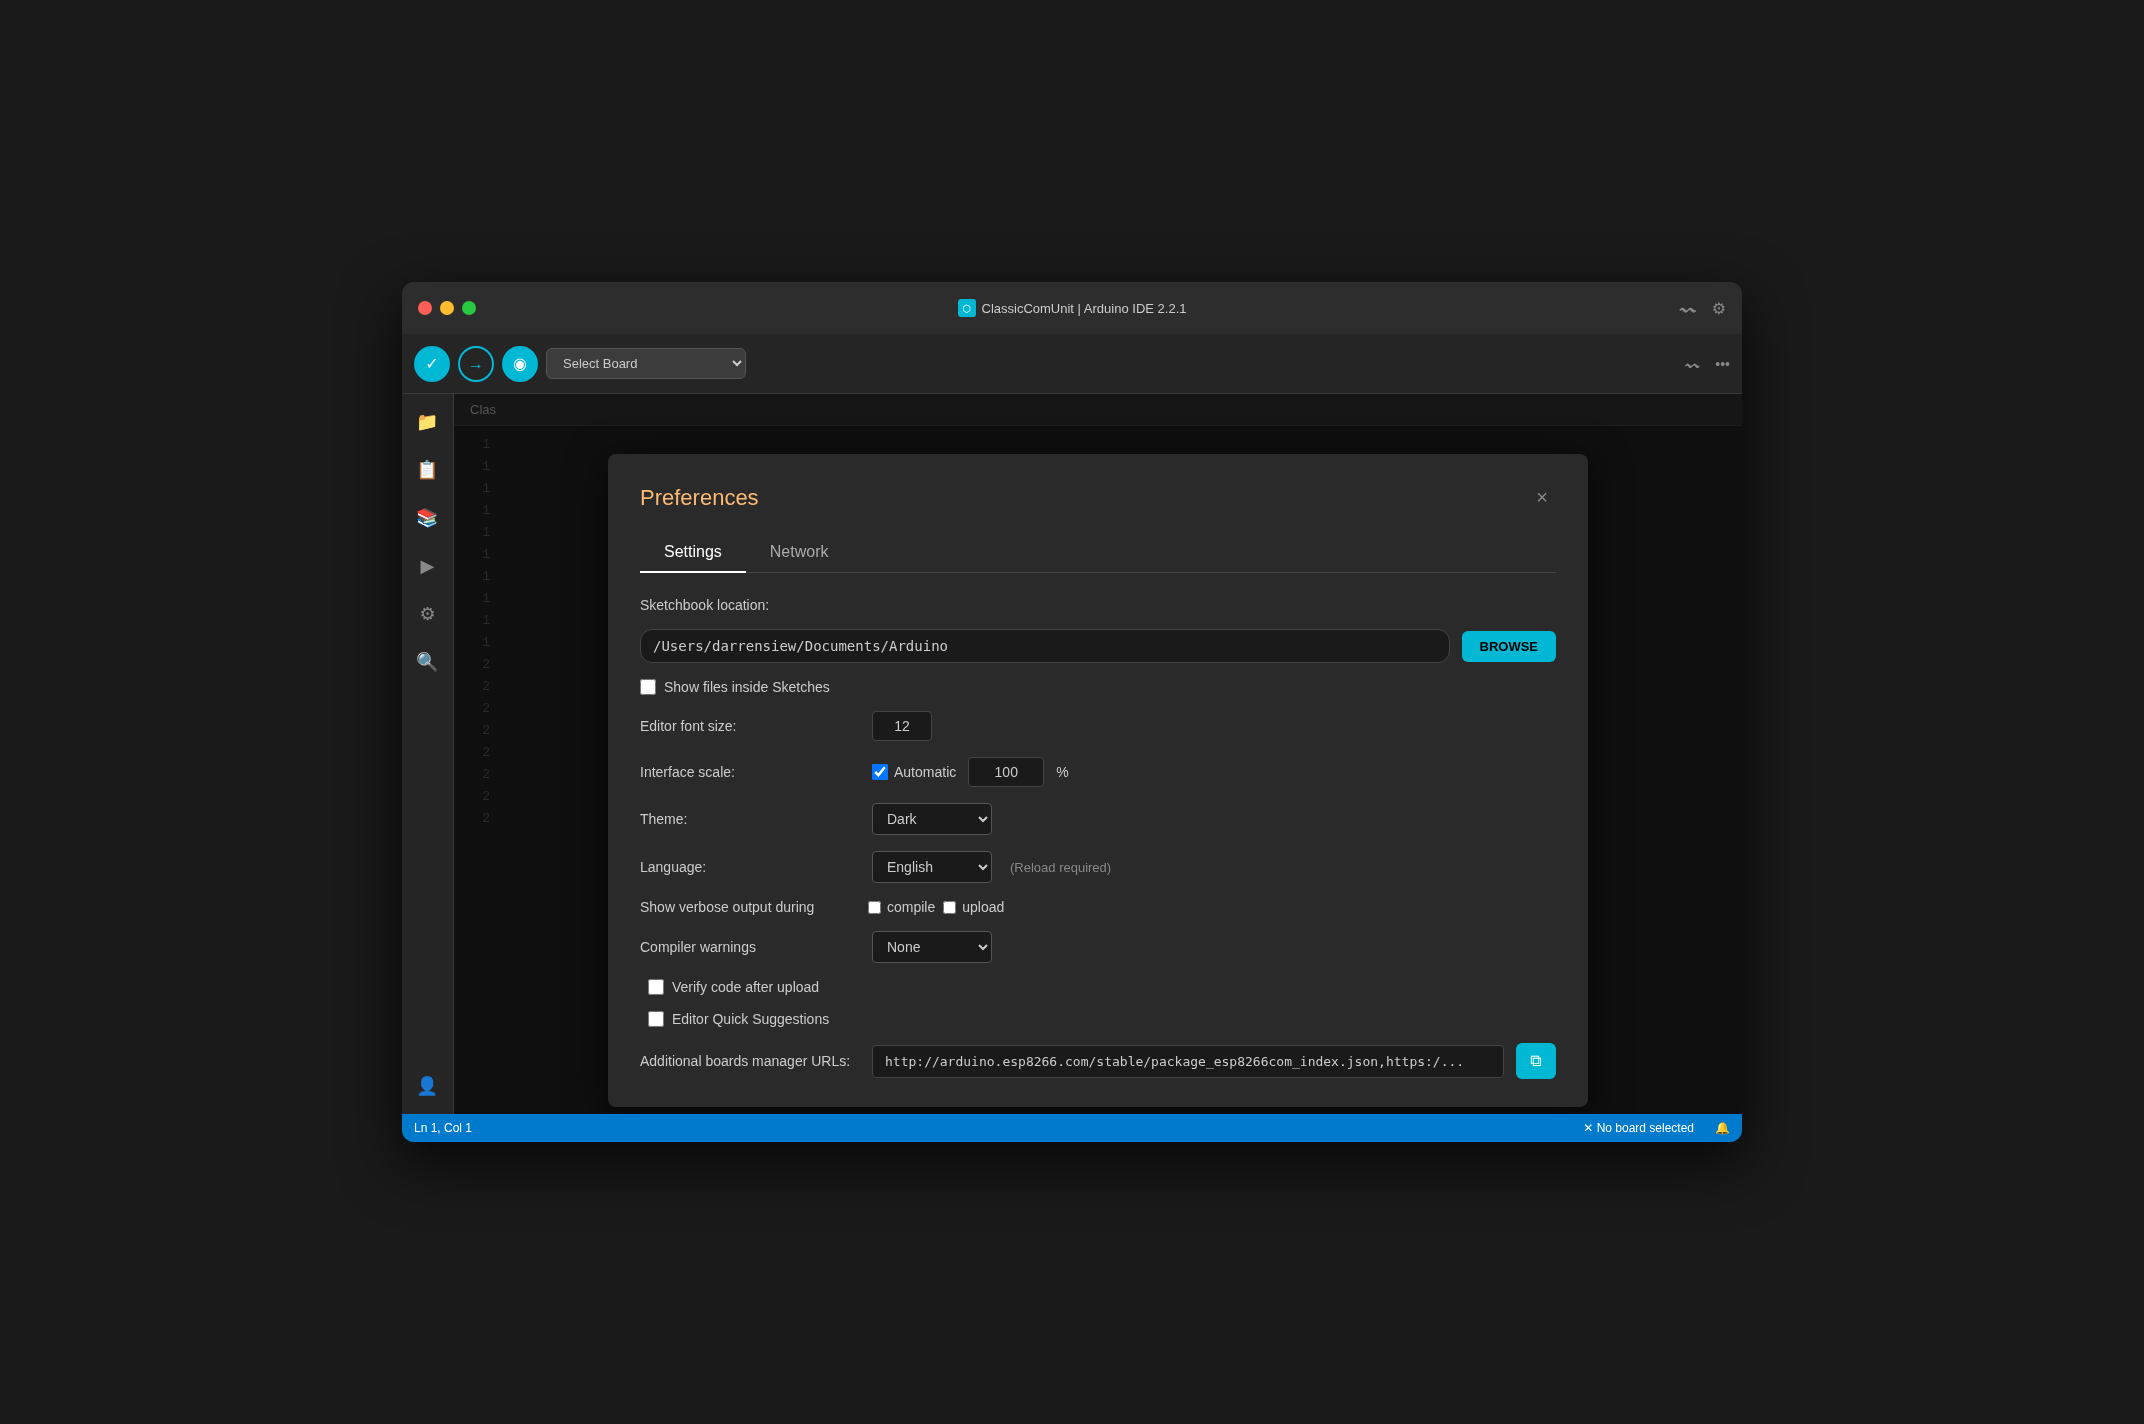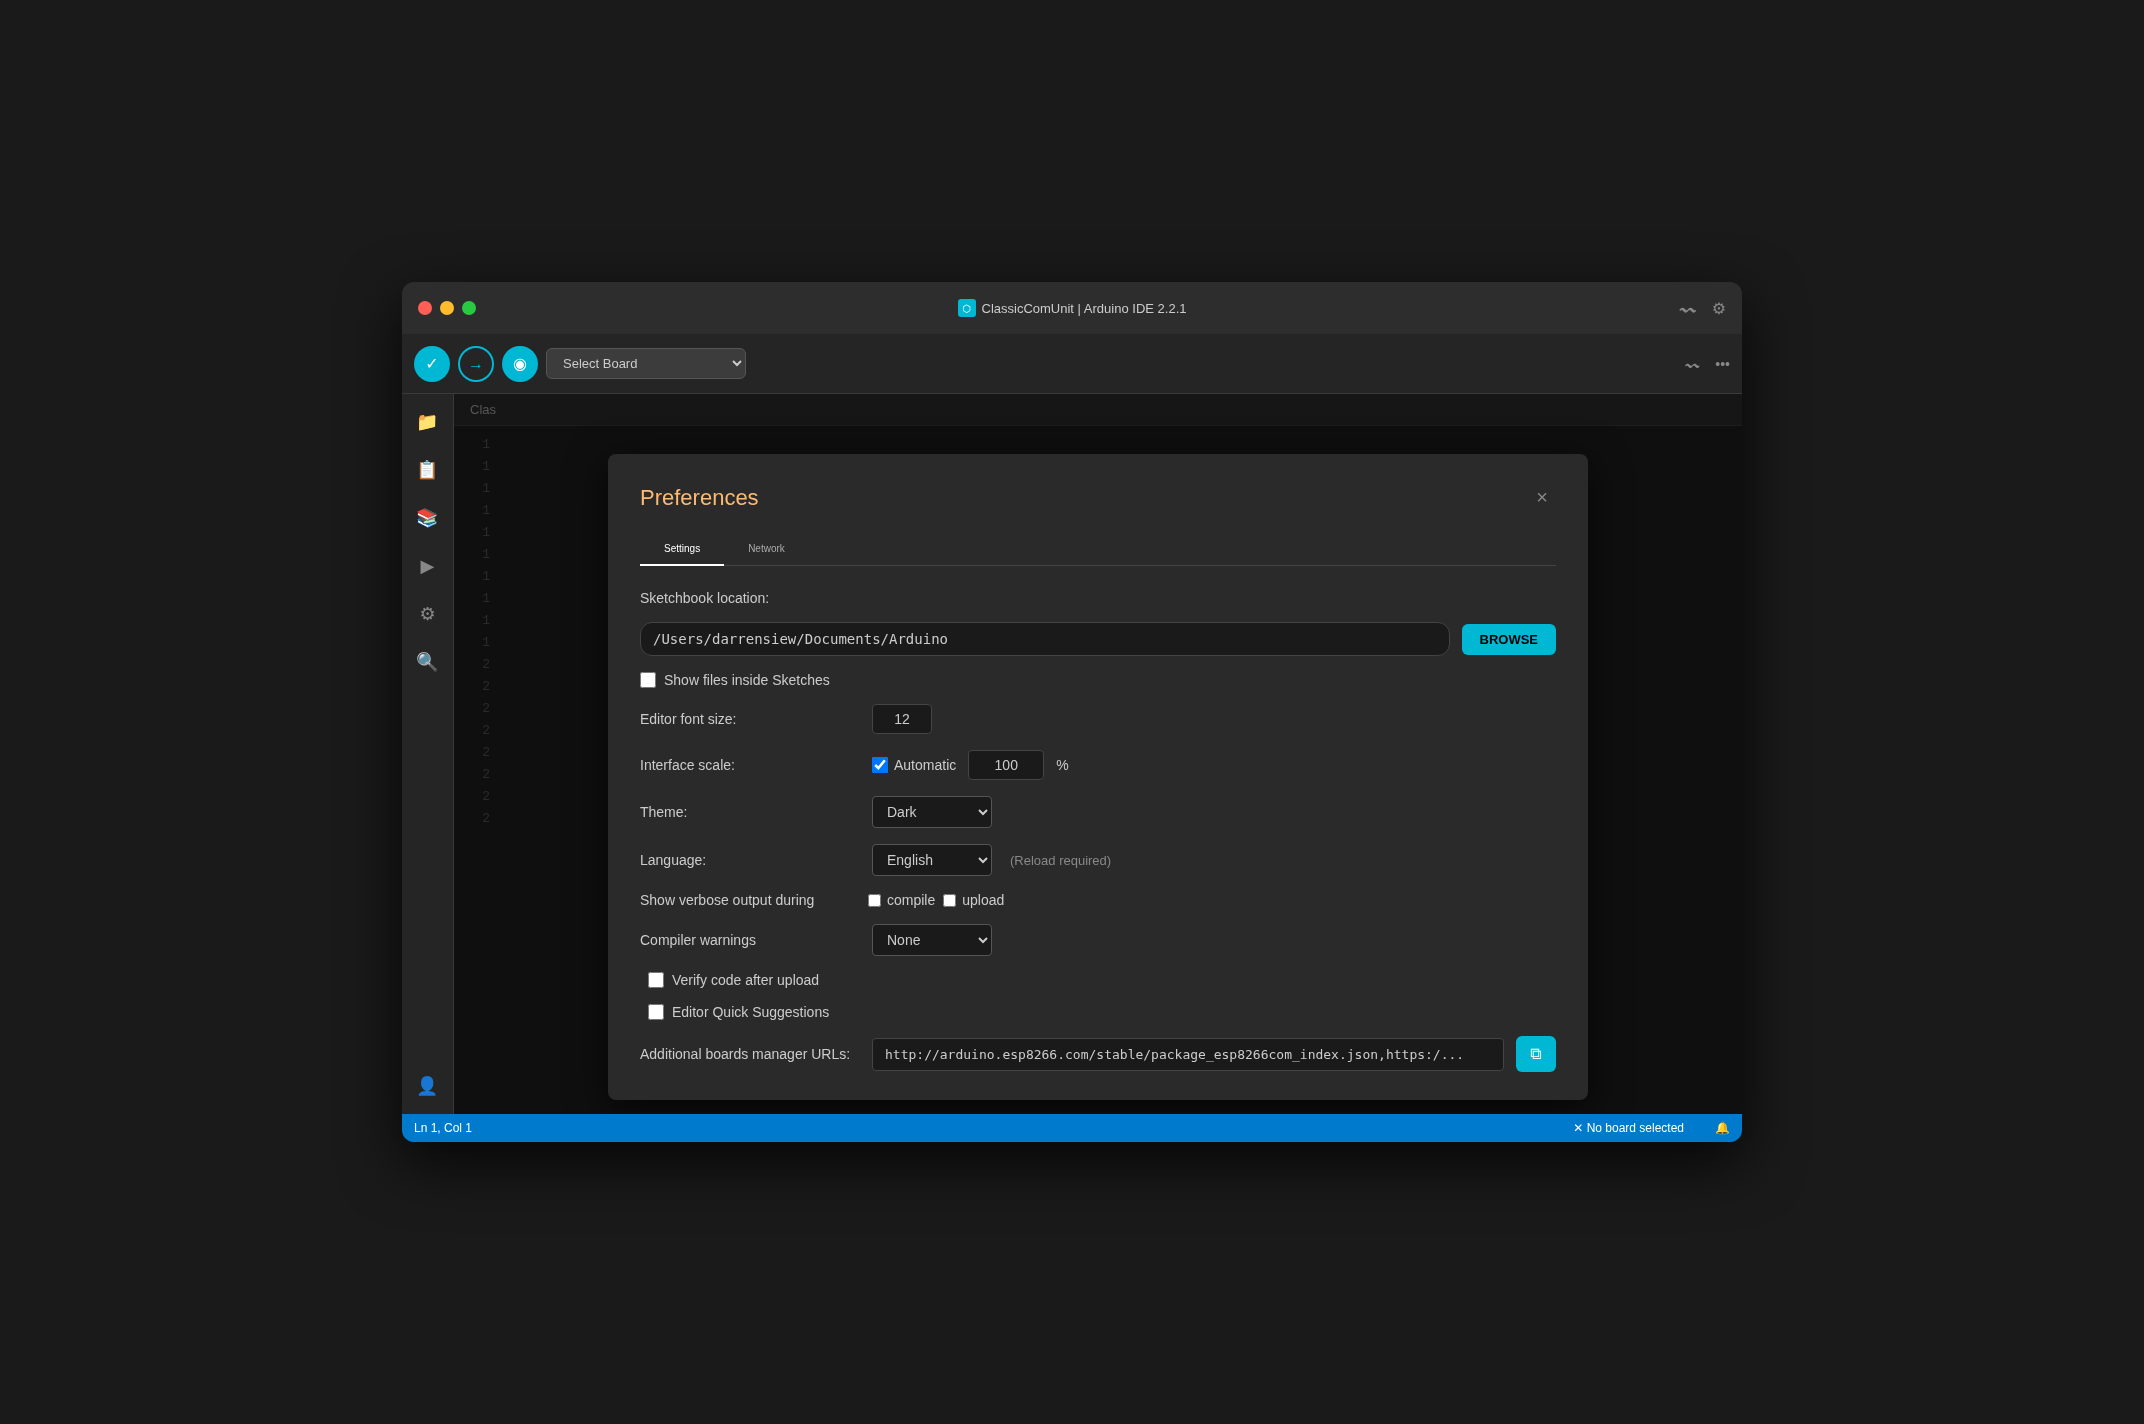--- a/index.html
+++ b/index.html
@@ -197,21 +197,21 @@
       flex-shrink: 0;
     }
 
     
     .status-bar {
       background: #007acc;
       height: 28px;
       display: flex;
       align-items: center;
       padding: 0 12px;
-      gap: 31px;
+      gap: 21px;
       flex-shrink: 0;
     }
 
     .status-item {
       color: white;
       font-size: 12px;
     }
 
     .status-spacer { flex: 1; }
 
@@ -262,21 +262,21 @@
     .modal-tabs {
       display: flex;
       border-bottom: 1px solid #444;
       margin-bottom: 24px;
       gap: 0;
     }
 
     .modal-tab {
       padding: 10px 24px;
       color: #aaa;
-      font-size: 10px;
+      font-size: 16px;
       cursor: pointer;
       border-bottom: 2px solid transparent;
       margin-bottom: -1px;
     }
 
     .modal-tab.active {
       color: #ffffff;
       border-bottom: 2px solid #ffffff;
     }
 

